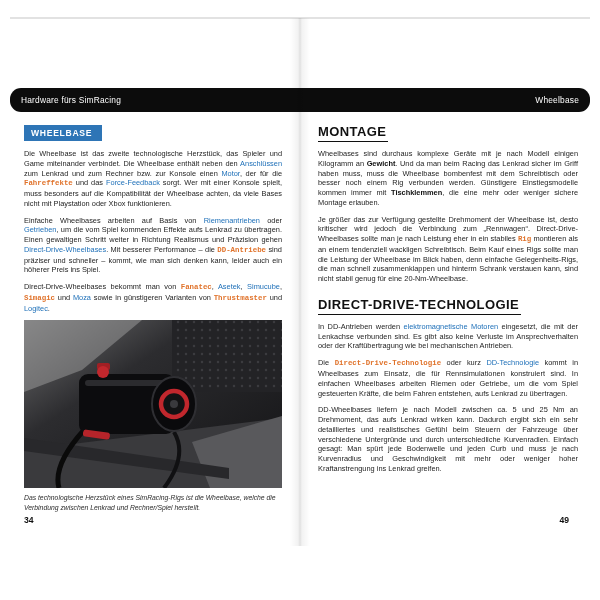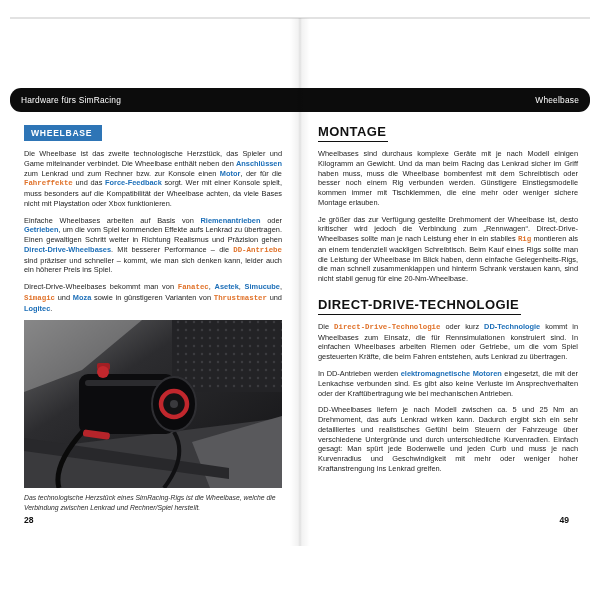--- a/index.html
+++ b/index.html
@@ -33,23 +33,23 @@
     padding:3px 10px 3px 7px;margin:0 0 8px 0;
   }
   .section-heading{
     display:inline-block;font-size:13px;font-weight:bold;letter-spacing:.4px;color:#101010;
     border-bottom:1.5px solid #101010;padding:0 2px 2px 0;margin:0 0 7px 0;
   }
   .section + .section{margin-top:11px;}
   .body-text{
     font-size:7.4px;line-height:1.32;text-align:justify;color:#1d1d1d;margin:0 0 7px 0;
   }
-  .c-b{color:var(--blue);font-weight:bold;}
+  .c-b{color:var(--blue);font-weight:normal;}
   .c-o{color:var(--orange);font-weight:bold;font-family:Liberation Mono, monospace;}
-  .c-k{font-weight:normal;color:#111;}
+  .c-k{font-weight:bold;color:#111;}
   .photo{
     width:258px;height:168px;margin-top:5px;background:#17171a;display:block;position:relative;
   }
   .photo svg{display:block;width:100%;height:100%;}
   .caption{
     font-size:6.8px;font-style:italic;line-height:1.35;color:#2b2b2b;margin-top:5px;text-align:left;
   }
   .pagenum{
     position:absolute;top:515px;font-size:8.6px;font-weight:bold;color:#101010;
   }
@@ -107,22 +107,22 @@
 </div>
 
 <div class="col col-right">
   <div class="section">
     <div class="section-heading">MONTAGE</div>
     <p class="body-text"><span>Wheelbases sind durchaus komplexe Geräte mit je nach Modell einigen Kilogramm an </span><span class="c-k">Gewicht</span><span>. Und da man beim Racing das Lenkrad sicher im Griff haben muss, muss die Wheelbase bombenfest mit dem Schreibtisch oder besser noch einem Rig verbunden werden. Günstigere Einstiegsmodelle kommen immer mit </span><span class="c-k">Tischklemmen</span><span>, die eine mehr oder weniger sichere Montage erlauben.</span></p>
     <p class="body-text"><span>Je größer das zur Verfügung gestellte Drehmoment der Wheelbase ist, desto kritischer wird jedoch die Verbindung zum „Rennwagen“. Direct-Drive-Wheelbases sollte man je nach Leistung eher in ein stabiles </span><span class="c-o">Rig</span><span> montieren als an einem tendenziell wackligen Schreibtisch. Beim Kauf eines Rigs sollte man die Leistung der Wheelbase im Blick haben, denn einfache Gelegenheits-Rigs, die man schnell zusammenklappen und hinterm Schrank verstauen kann, sind nicht stabil genug für eine 20-Nm-Wheelbase.</span></p>
   </div>
   <div class="section">
     <div class="section-heading">DIRECT-DRIVE-TECHNOLOGIE</div>
+    <p class="body-text"><span>In DD-Antrieben werden </span><span class="c-b">elektromagnetische Motoren</span><span> eingesetzt, die mit der Lenkachse verbunden sind. Es gibt also keine Verluste im Ansprechverhalten oder der Kraftübertragung wie bei mechanischen Antrieben.</span></p>
     <p class="body-text"><span>Die </span><span class="c-o">Direct-Drive-Technologie</span><span> oder kurz </span><span class="c-b">DD-Technologie</span><span> kommt in Wheelbases zum Einsatz, die für Rennsimulationen konstruiert sind. In einfachen Wheelbases arbeiten Riemen oder Getriebe, um die vom Spiel gesteuerten Kräfte, die beim Fahren entstehen, aufs Lenkrad zu übertragen.</span></p>
-    <p class="body-text"><span>In DD-Antrieben werden </span><span class="c-b">elektromagnetische Motoren</span><span> eingesetzt, die mit der Lenkachse verbunden sind. Es gibt also keine Verluste im Ansprechverhalten oder der Kraftübertragung wie bei mechanischen Antrieben.</span></p>
     <p class="body-text"><span>DD-Wheelbases liefern je nach Modell zwischen ca. 5 und 25 Nm an Drehmoment, das aufs Lenkrad wirken kann. Dadurch ergibt sich ein sehr detailliertes und realistisches Gefühl beim Steuern der Fahrzeuge über verschiedene Untergründe und durch unterschiedliche Kurvenradien. Einfach gesagt: Man spürt jede Bodenwelle und jeden Curb und muss je nach Kurvenradius und Geschwindigkeit mit mehr oder weniger hoher Kraftanstrengung ins Lenkrad greifen.</span></p>
   </div>
 </div>
 
 <div class="gutter-shadow"></div>
 
-<div class="pagenum pagenum-left">28</div>
+<div class="pagenum pagenum-left">34</div>
 <div class="pagenum pagenum-right">49</div>
 
 </body></html>

